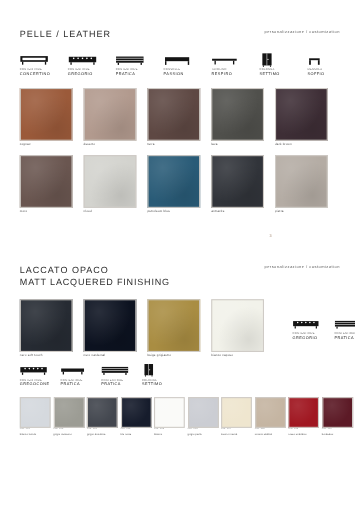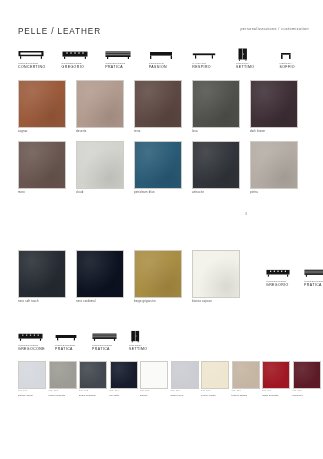--- a/index.html
+++ b/index.html
@@ -357,20 +357,25 @@
         <div class="swatch-chip" style="background:#B4ACA4"></div>
         <div class="swatch-name">pietra</div>
       </div>
 
     </div>
 
     <div class="page-number">3</div>
   </div>
 
   <div class="section section-laccato">
+    <div class="section-head">
+      <div class="section-title">LACCATO OPACO</div>
+      <div class="section-title second-line">MATT LACQUERED FINISHING</div>
+      <div class="section-note note-laccato">personalizzazione / customization</div>
+    </div>
 
     <div class="laccato-body">
       <div class="laccato-swatches">
 
         <div class="swatch-cell">
           <div class="swatch-chip" style="background:#262B33"></div>
           <div class="swatch-name">nero soft touch</div>
         </div>
         <div class="swatch-cell">
           <div class="swatch-chip" style="background:#0C1220"></div>

